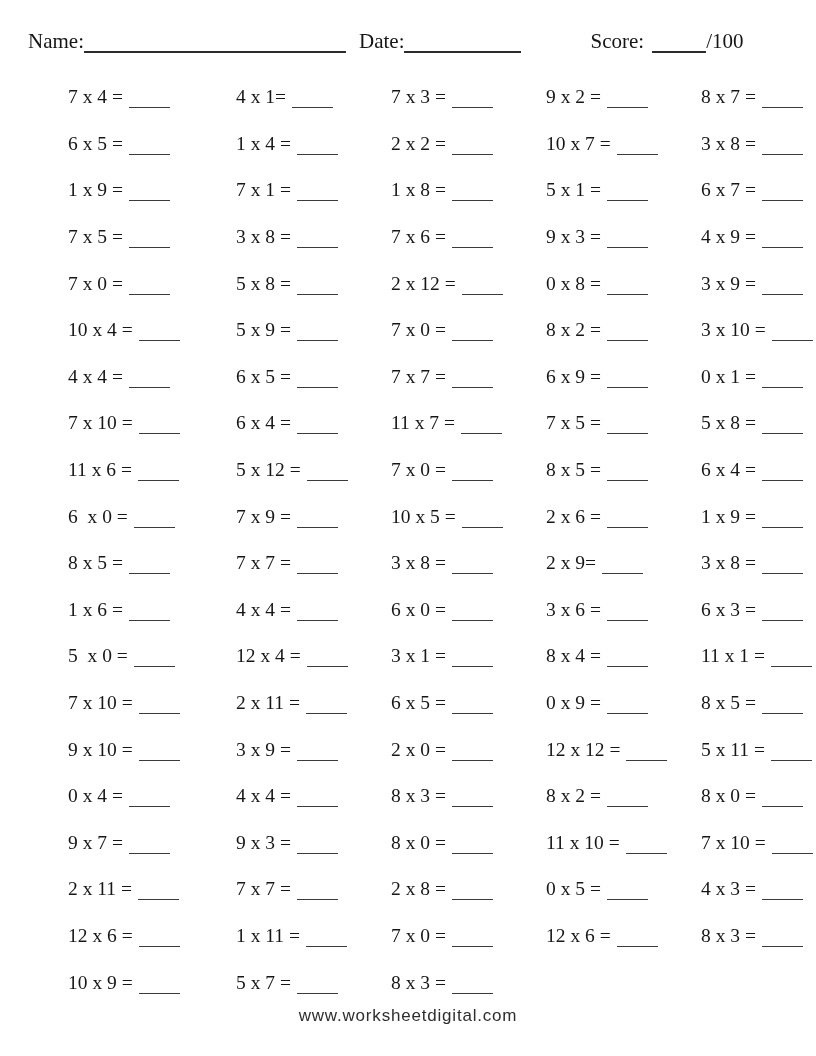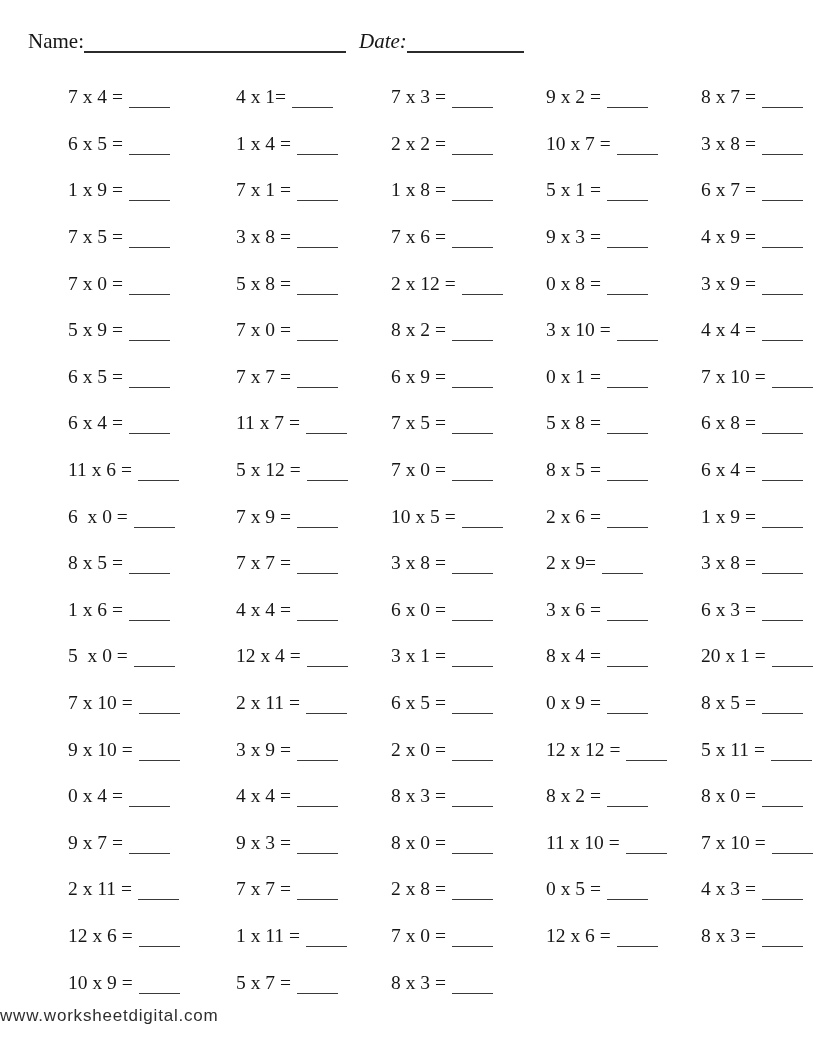--- a/index.html
+++ b/index.html
@@ -27,21 +27,21 @@
   .field { display: flex; align-items: flex-end; white-space: pre; }
   .blank-line {
     display: inline-block;
     border-bottom: 2px solid #2b2b2b;
     height: 4px;
   }
   .name-line  { width: 262px; }
   .date-line  { width: 117px; }
   .score-line { width: 54px; }
   .name-field  { margin-right: 13px; }
-  .date-field  { margin-right: 69px; font-style: italic; }
+  .date-field  { margin-right: 69px; }
   .score-label { margin-right: 8px; }
   
   .grid {
     position: absolute;
     top: 74px;
     left: 28px;
     display: grid;
     grid-template-columns: 168px 155px 155px 155px 152px;
     grid-auto-rows: 46.6px;
     align-items: center;
@@ -61,40 +61,45 @@
     margin-left: 6px;
     transform: translateY(5px);
     flex: none;
   }
   
   .footer {
     position: absolute;
     top: 1006px;
     left: 0;
     width: 100%;
-    text-align: left;
+    text-align: center;
     font-family: "Liberation Sans", "DejaVu Sans", sans-serif;
     font-size: 17px;
     letter-spacing: 0.8px;
     color: #2e2e2e;
   }
 </style>
 </head>
 <body>
 
 <div class="page">
 
   <div class="header">
     <div class="field name-field">
       <span>Name:</span>
       <span class="blank-line name-line"></span>
     </div>
     <div class="field date-field">
       <span>Date:</span>
       <span class="blank-line date-line"></span>
+    </div>
+    <div class="field score-field">
+      <span class="score-label">Score:</span>
+      <span class="blank-line score-line"></span>
+      <span>/100</span>
     </div>
   </div>
 
   <div class="grid">
       <div class="cell"><span>7 x 4 =</span><span class="answer-blank"></span></div>
       <div class="cell"><span>4 x 1=</span><span class="answer-blank"></span></div>
       <div class="cell"><span>7 x 3 =</span><span class="answer-blank"></span></div>
       <div class="cell"><span>9 x 2 =</span><span class="answer-blank"></span></div>
       <div class="cell"><span>8 x 7 =</span><span class="answer-blank"></span></div>
       <div class="cell"><span>6 x 5 =</span><span class="answer-blank"></span></div>
@@ -110,35 +115,35 @@
       <div class="cell"><span>7 x 5 =</span><span class="answer-blank"></span></div>
       <div class="cell"><span>3 x 8 =</span><span class="answer-blank"></span></div>
       <div class="cell"><span>7 x 6 =</span><span class="answer-blank"></span></div>
       <div class="cell"><span>9 x 3 =</span><span class="answer-blank"></span></div>
       <div class="cell"><span>4 x 9 =</span><span class="answer-blank"></span></div>
       <div class="cell"><span>7 x 0 =</span><span class="answer-blank"></span></div>
       <div class="cell"><span>5 x 8 =</span><span class="answer-blank"></span></div>
       <div class="cell"><span>2 x 12 =</span><span class="answer-blank"></span></div>
       <div class="cell"><span>0 x 8 =</span><span class="answer-blank"></span></div>
       <div class="cell"><span>3 x 9 =</span><span class="answer-blank"></span></div>
+      <div class="cell"><span>10 x 4 =</span><span class="answer-blank"></span></div>
       <div class="cell"><span>5 x 9 =</span><span class="answer-blank"></span></div>
       <div class="cell"><span>7 x 0 =</span><span class="answer-blank"></span></div>
       <div class="cell"><span>8 x 2 =</span><span class="answer-blank"></span></div>
       <div class="cell"><span>3 x 10 =</span><span class="answer-blank"></span></div>
       <div class="cell"><span>4 x 4 =</span><span class="answer-blank"></span></div>
       <div class="cell"><span>6 x 5 =</span><span class="answer-blank"></span></div>
       <div class="cell"><span>7 x 7 =</span><span class="answer-blank"></span></div>
       <div class="cell"><span>6 x 9 =</span><span class="answer-blank"></span></div>
       <div class="cell"><span>0 x 1 =</span><span class="answer-blank"></span></div>
       <div class="cell"><span>7 x 10 =</span><span class="answer-blank"></span></div>
       <div class="cell"><span>6 x 4 =</span><span class="answer-blank"></span></div>
       <div class="cell"><span>11 x 7 =</span><span class="answer-blank"></span></div>
       <div class="cell"><span>7 x 5 =</span><span class="answer-blank"></span></div>
       <div class="cell"><span>5 x 8 =</span><span class="answer-blank"></span></div>
-      <div class="cell"><span>6 x 8 =</span><span class="answer-blank"></span></div>
       <div class="cell"><span>11 x 6 =</span><span class="answer-blank"></span></div>
       <div class="cell"><span>5 x 12 =</span><span class="answer-blank"></span></div>
       <div class="cell"><span>7 x 0 =</span><span class="answer-blank"></span></div>
       <div class="cell"><span>8 x 5 =</span><span class="answer-blank"></span></div>
       <div class="cell"><span>6 x 4 =</span><span class="answer-blank"></span></div>
       <div class="cell"><span>6  x 0 =</span><span class="answer-blank"></span></div>
       <div class="cell"><span>7 x 9 =</span><span class="answer-blank"></span></div>
       <div class="cell"><span>10 x 5 =</span><span class="answer-blank"></span></div>
       <div class="cell"><span>2 x 6 =</span><span class="answer-blank"></span></div>
       <div class="cell"><span>1 x 9 =</span><span class="answer-blank"></span></div>
@@ -149,21 +154,21 @@
       <div class="cell"><span>3 x 8 =</span><span class="answer-blank"></span></div>
       <div class="cell"><span>1 x 6 =</span><span class="answer-blank"></span></div>
       <div class="cell"><span>4 x 4 =</span><span class="answer-blank"></span></div>
       <div class="cell"><span>6 x 0 =</span><span class="answer-blank"></span></div>
       <div class="cell"><span>3 x 6 =</span><span class="answer-blank"></span></div>
       <div class="cell"><span>6 x 3 =</span><span class="answer-blank"></span></div>
       <div class="cell"><span>5  x 0 =</span><span class="answer-blank"></span></div>
       <div class="cell"><span>12 x 4 =</span><span class="answer-blank"></span></div>
       <div class="cell"><span>3 x 1 =</span><span class="answer-blank"></span></div>
       <div class="cell"><span>8 x 4 =</span><span class="answer-blank"></span></div>
-      <div class="cell"><span>20 x 1 =</span><span class="answer-blank"></span></div>
+      <div class="cell"><span>11 x 1 =</span><span class="answer-blank"></span></div>
       <div class="cell"><span>7 x 10 =</span><span class="answer-blank"></span></div>
       <div class="cell"><span>2 x 11 =</span><span class="answer-blank"></span></div>
       <div class="cell"><span>6 x 5 =</span><span class="answer-blank"></span></div>
       <div class="cell"><span>0 x 9 =</span><span class="answer-blank"></span></div>
       <div class="cell"><span>8 x 5 =</span><span class="answer-blank"></span></div>
       <div class="cell"><span>9 x 10 =</span><span class="answer-blank"></span></div>
       <div class="cell"><span>3 x 9 =</span><span class="answer-blank"></span></div>
       <div class="cell"><span>2 x 0 =</span><span class="answer-blank"></span></div>
       <div class="cell"><span>12 x 12 =</span><span class="answer-blank"></span></div>
       <div class="cell"><span>5 x 11 =</span><span class="answer-blank"></span></div>

